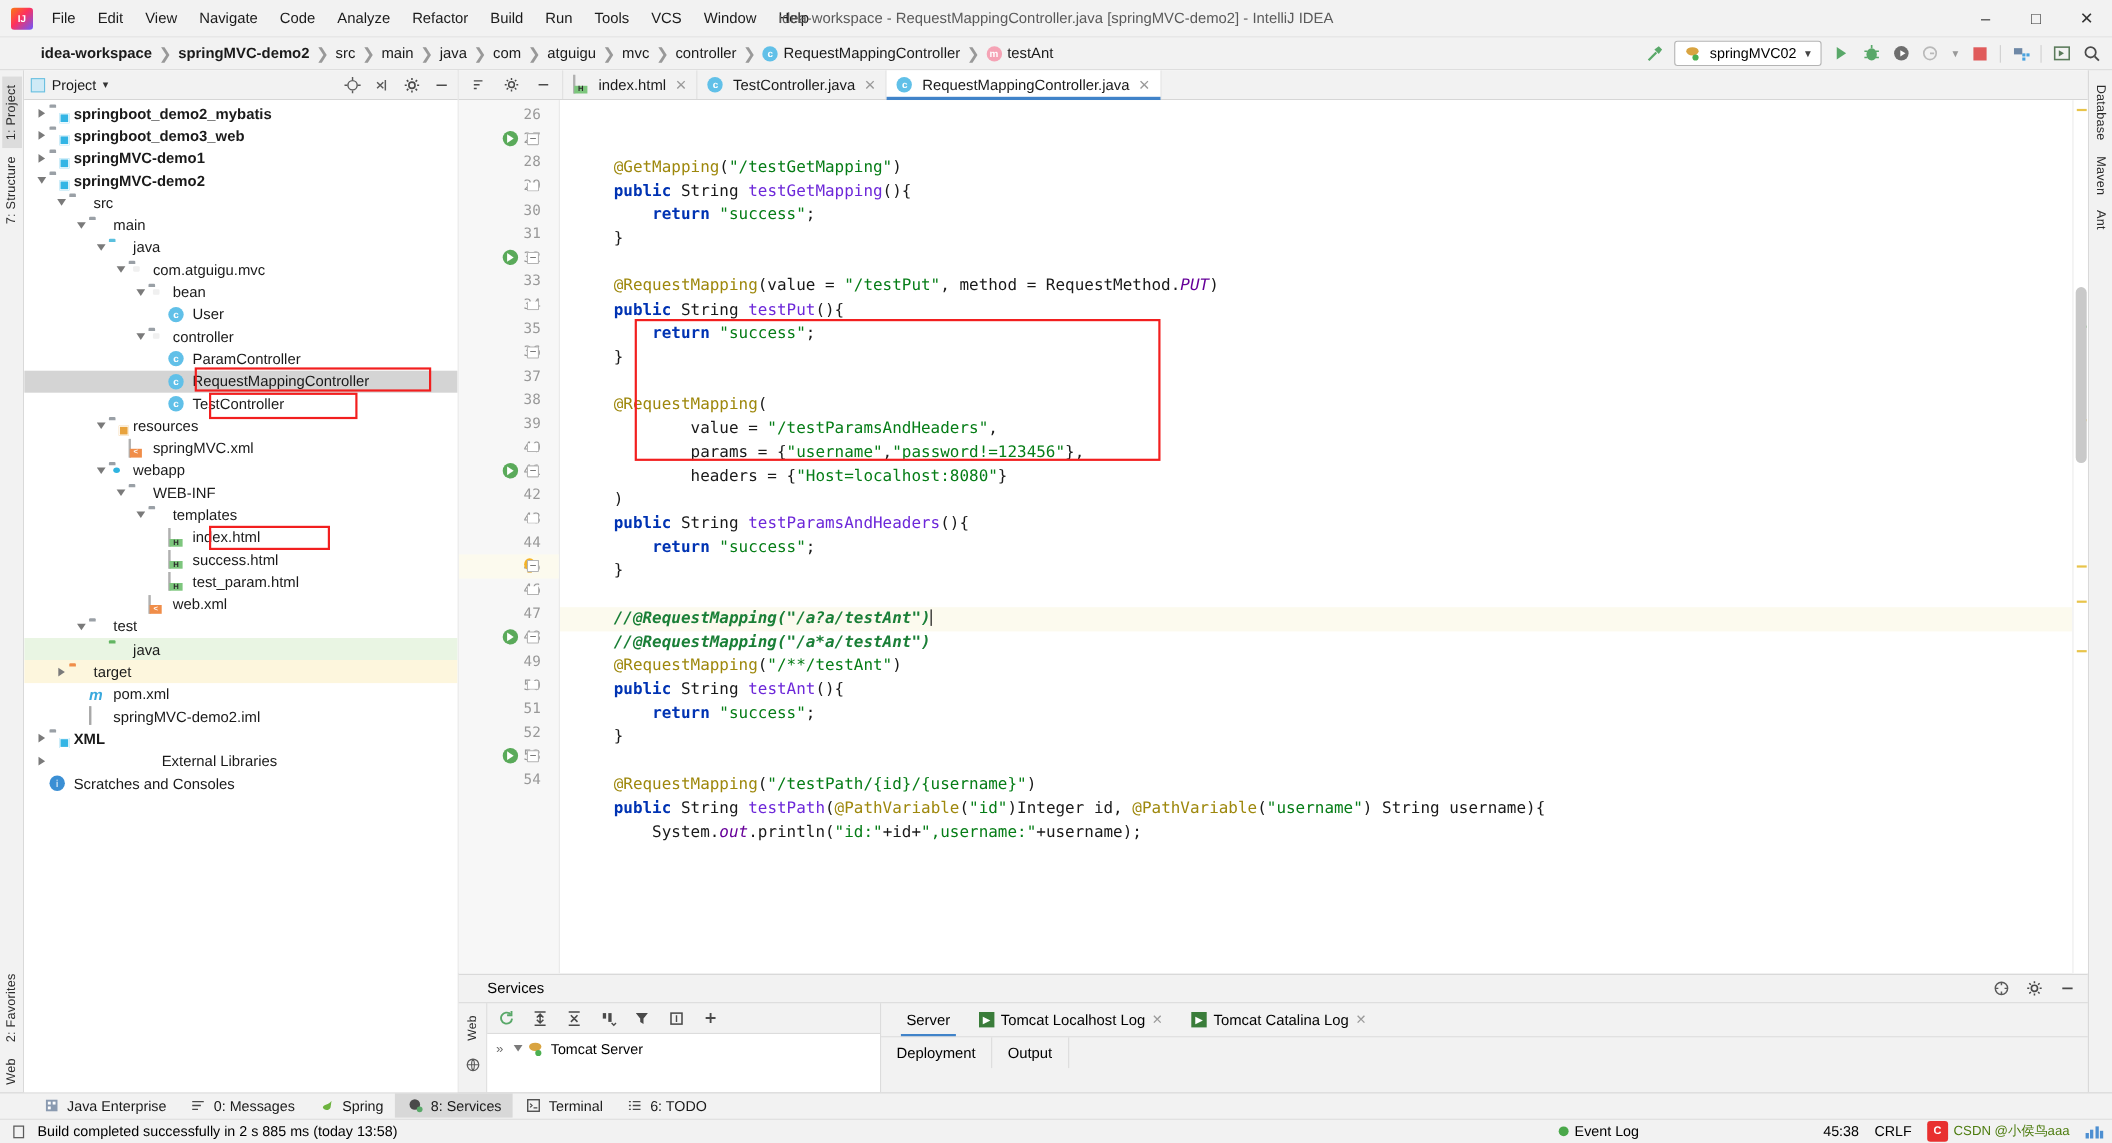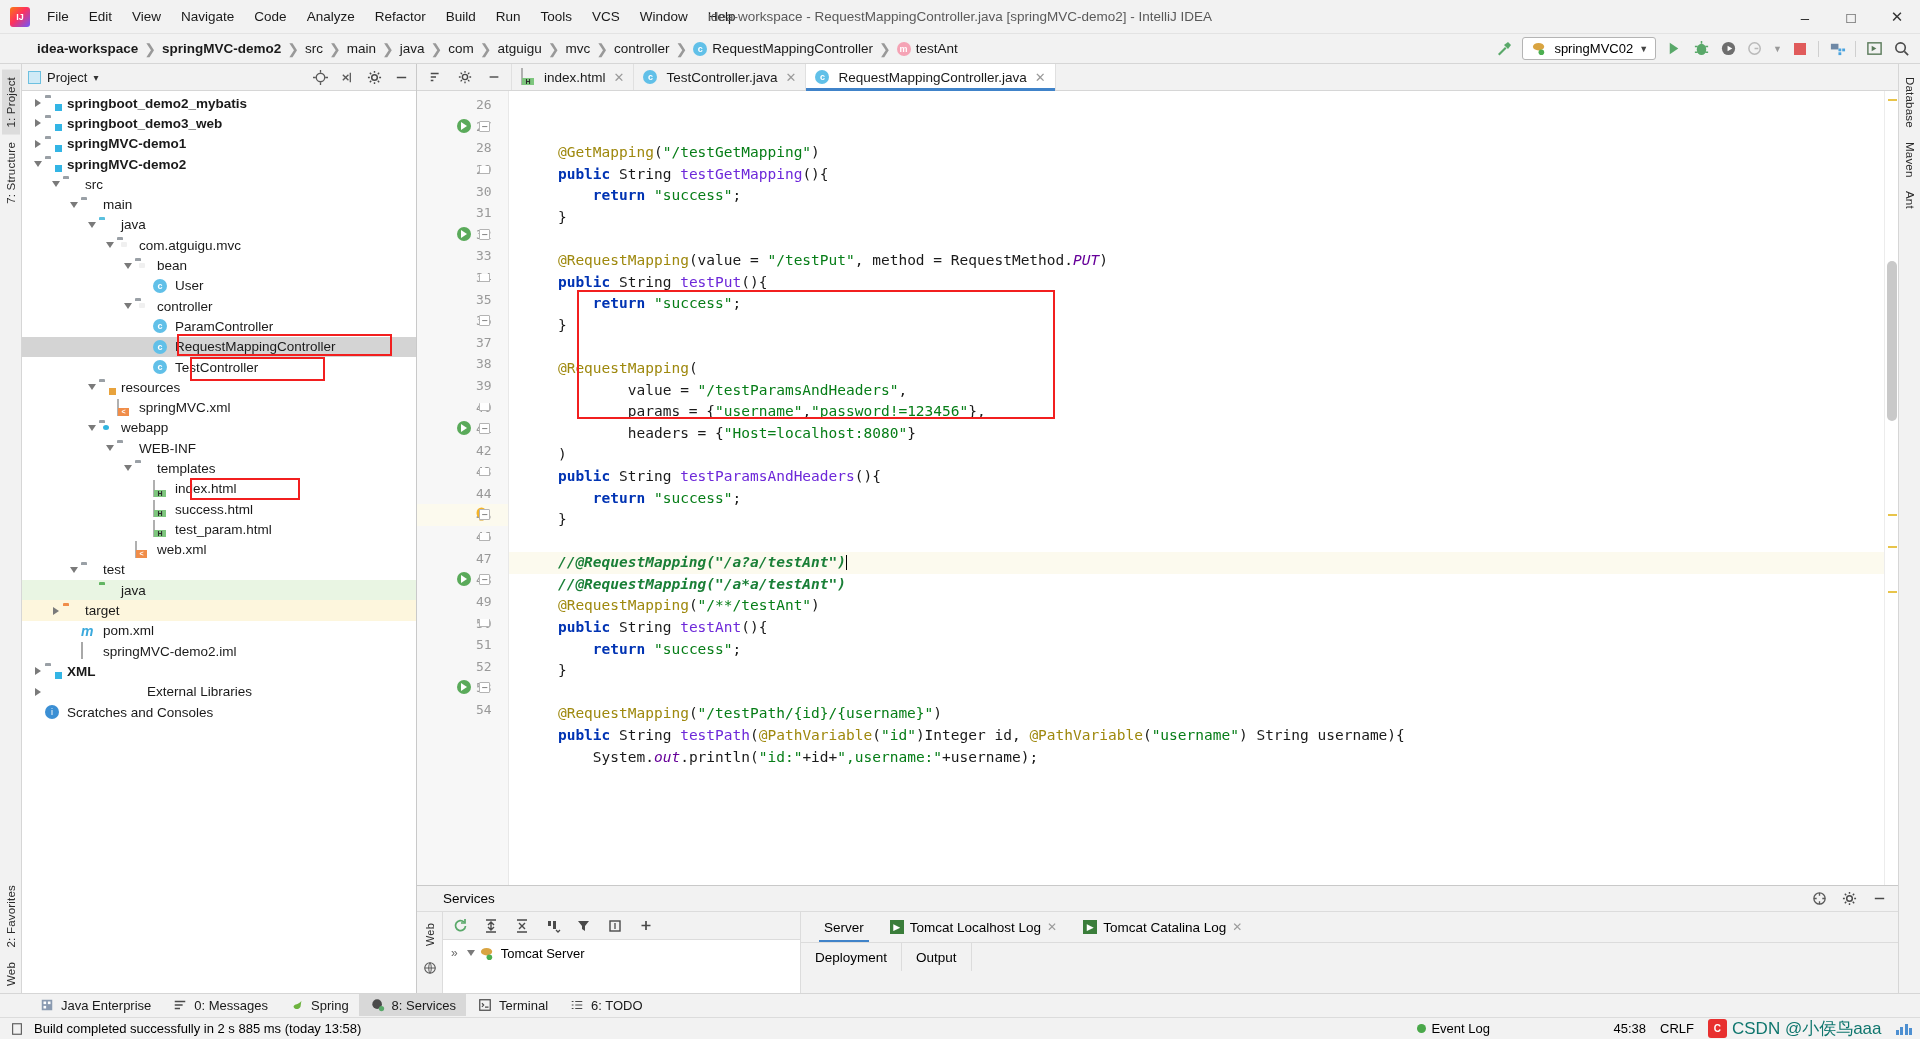--- a/index.html
+++ b/index.html
@@ -243,21 +243,21 @@
 
   
   .statusbar {
     height: 22px; display: flex; align-items: center; gap: 8px; font-size: 13px;
     background: #f2f2f2; border-top: 1px solid #dcdcdc; padding: 0 8px; flex: none; position: relative;
   }
   .st-right { margin-left: auto; display: flex; align-items: center; gap: 14px; }
   .csdn { display:flex; align-items:center; gap:5px; }
   .csdn-logo{width:19px;height:19px;background:#e8302f;color:#fff;border-radius:3px;font-size:10px;
     display:flex;align-items:center;justify-content:center;font-weight:bold;}
-  .csdn-txt{color:#0f766e;font-size:17px;}
+  .csdn-txt{color:#4d7c0f;font-size:12px;}
   .bars { display:flex; align-items:flex-end; gap:1.5px; height:12px;}
   .bars i{display:block;width:3px;background:#4d8fd1;}
   .event-dot{width:9px;height:9px;border-radius:50%;background:#4aa84a;}
 </style>
 </head>
 <body>
 
 <div class="app">
 
   <div class="titlebar">

